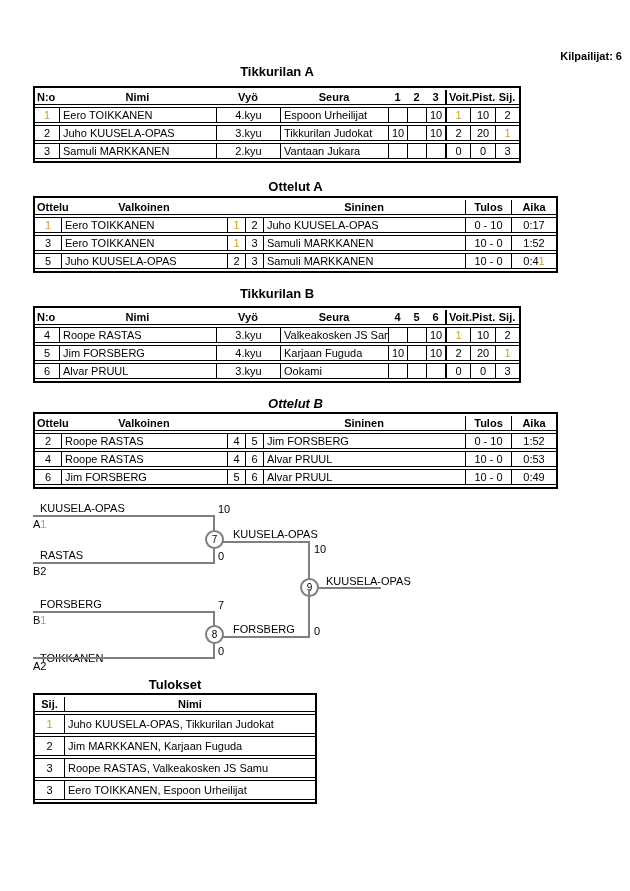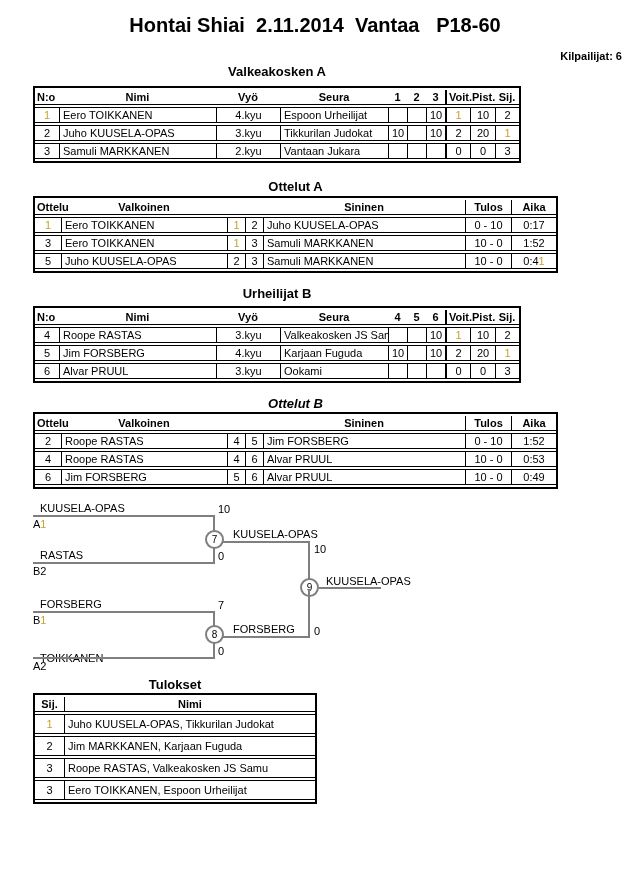--- a/index.html
+++ b/index.html
@@ -27,24 +27,23 @@
   .bk-label{position:absolute;font-size:11px;white-space:nowrap;}
   .bk-score{position:absolute;font-size:11px;white-space:nowrap;}
   .bk-circle{position:absolute;width:15px;height:15px;border:2px solid var(--bl,#7f7f7f);
      border-radius:50%;background:#fff;font-size:10px;text-align:center;line-height:15px;}
 </style>
 </head>
 <body>
 
 <div class="doc">
 
-  <div class="main-title">Hontai Shiai  2.11.2014  Vantaa   P18-60</div>
   <div class="count-label">Kilpailijat: 6</div>
 
-  <div class="sec-title" style="top:64px;left:33px;width:488px;">Valkeakosken A</div>
+  <div class="sec-title" style="top:64px;left:33px;width:488px;">Tikkurilan A</div>
   <div class="tbl-wrap" style="top:86px;left:33px;">
     <table style="width:484px;">
       <colgroup>
           <col style="width:24px">
           <col style="width:157px">
           <col style="width:64px">
           <col style="width:108px">
           <col style="width:19px">
           <col style="width:19px">
           <col style="width:19px">
@@ -151,21 +150,21 @@
         <td class="c">2</td>
         <td class="c">3</td>
         <td>Samuli MARKKANEN</td>
         <td class="c">10 - 0</td>
         <td class="c"><span>0:4</span><span class="y">1</span></td>
       </tr>
     </tbody>
       </table>
   </div>
 
-  <div class="sec-title" style="top:286px;left:33px;width:488px;">Urheilijat B</div>
+  <div class="sec-title" style="top:286px;left:33px;width:488px;">Tikkurilan B</div>
   <div class="tbl-wrap" style="top:306px;left:33px;">
     <table style="width:484px;">
       <colgroup>
           <col style="width:24px">
           <col style="width:157px">
           <col style="width:64px">
           <col style="width:108px">
           <col style="width:19px">
           <col style="width:19px">
           <col style="width:19px">

